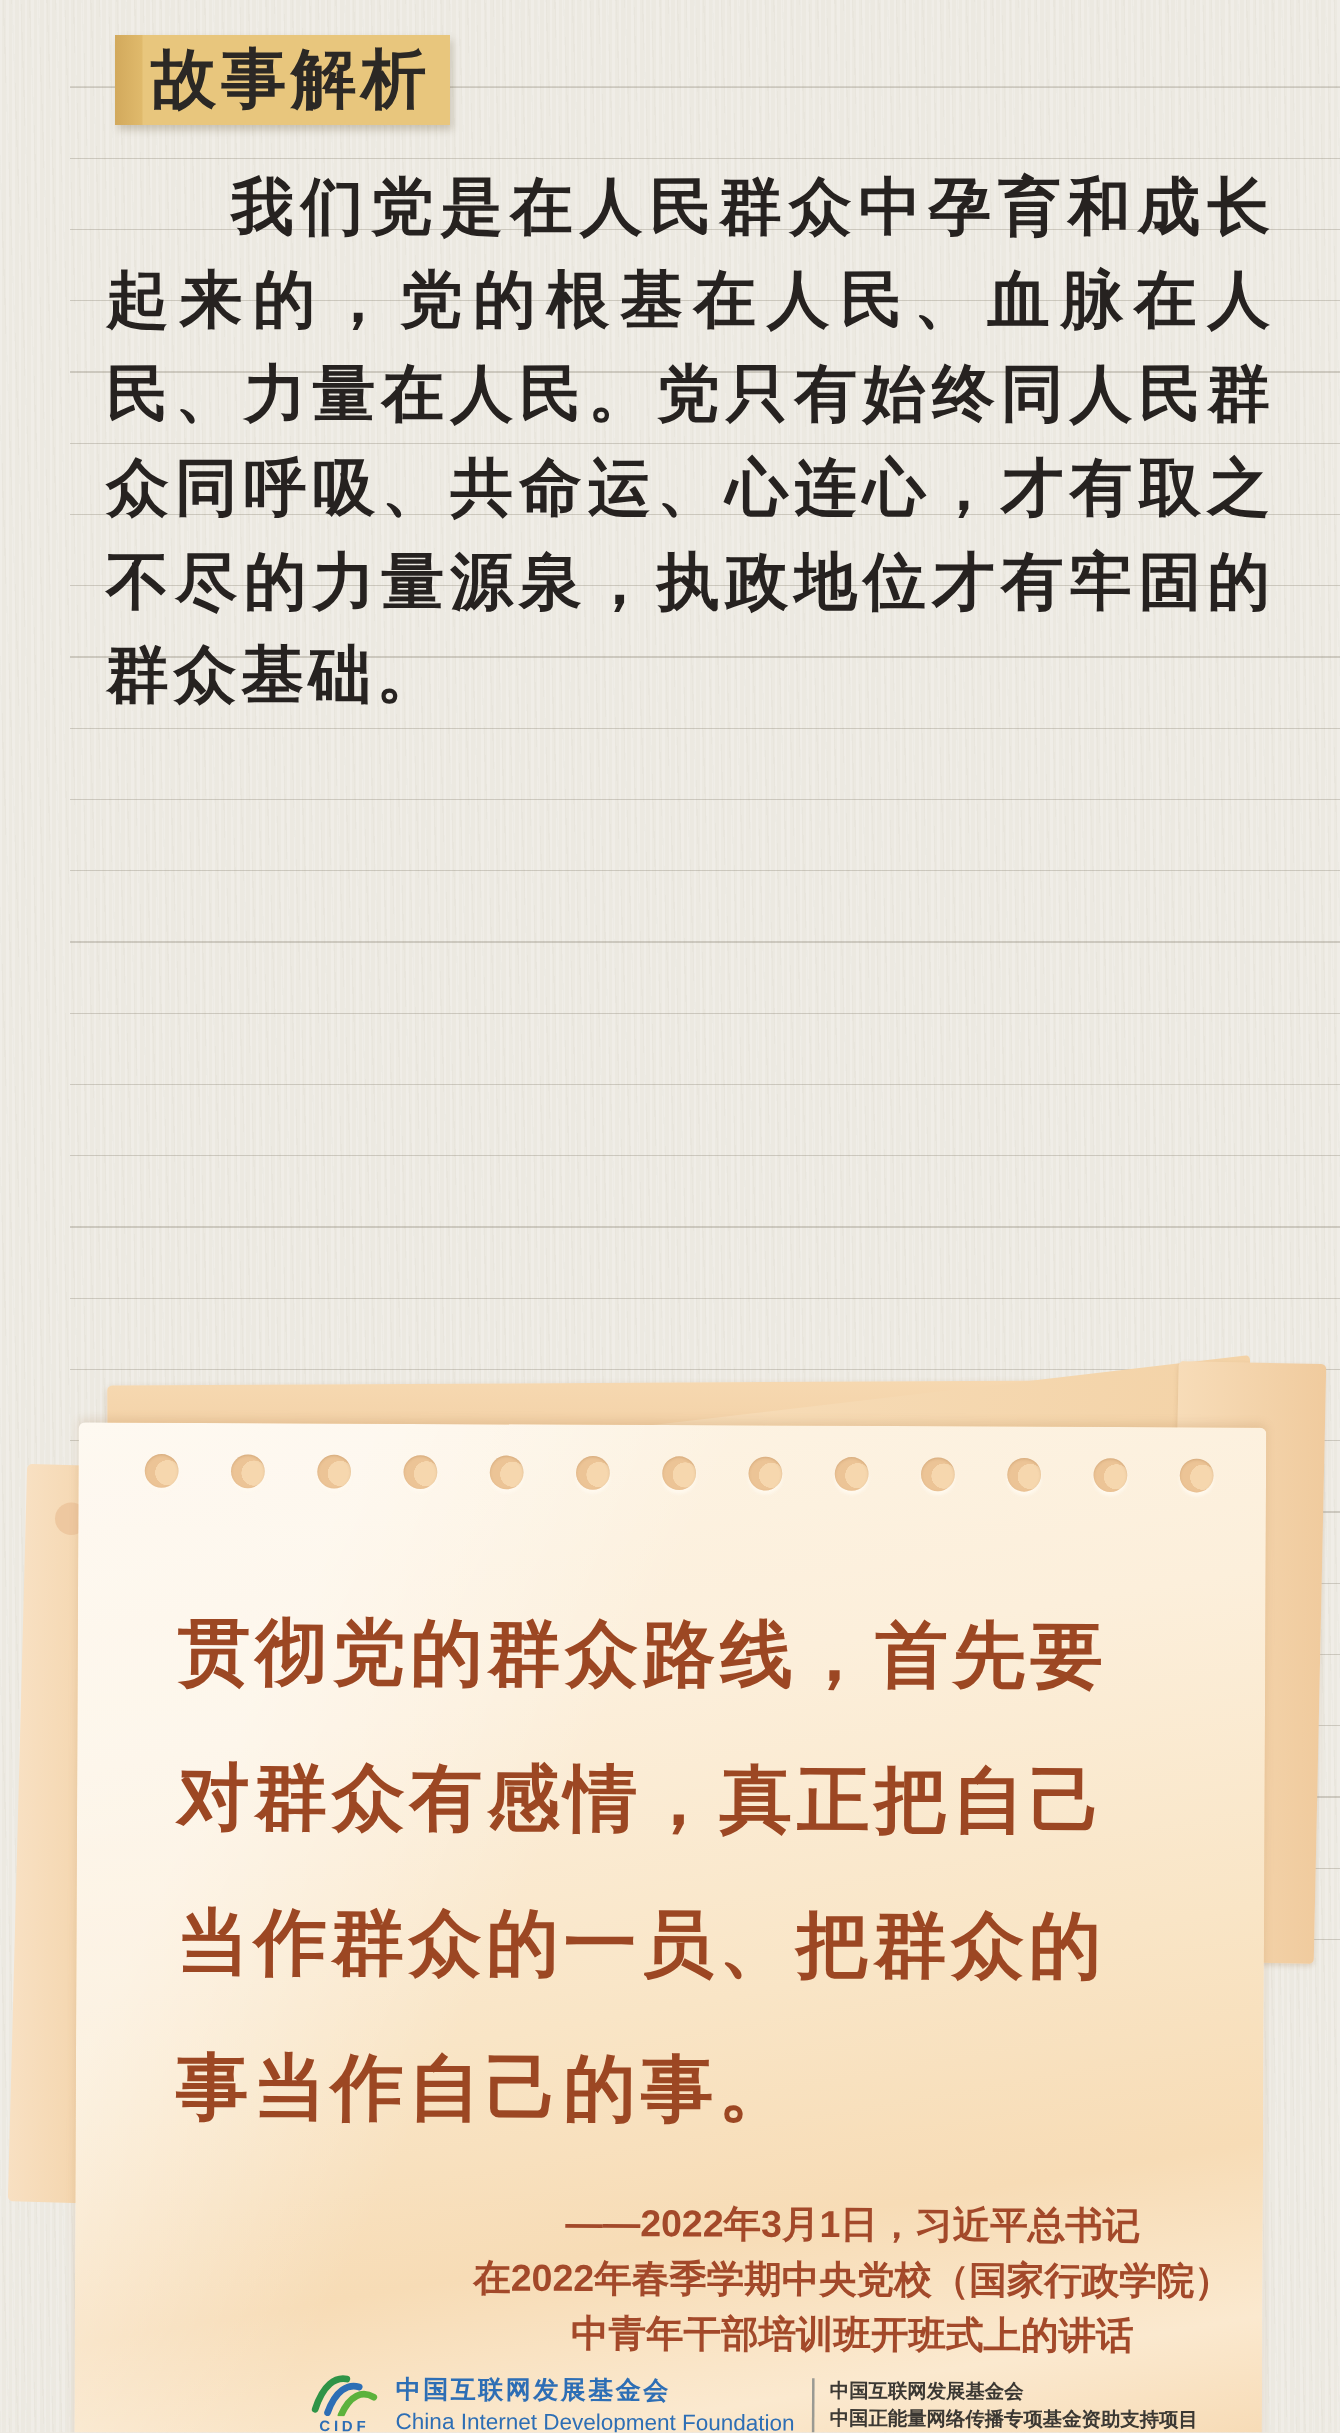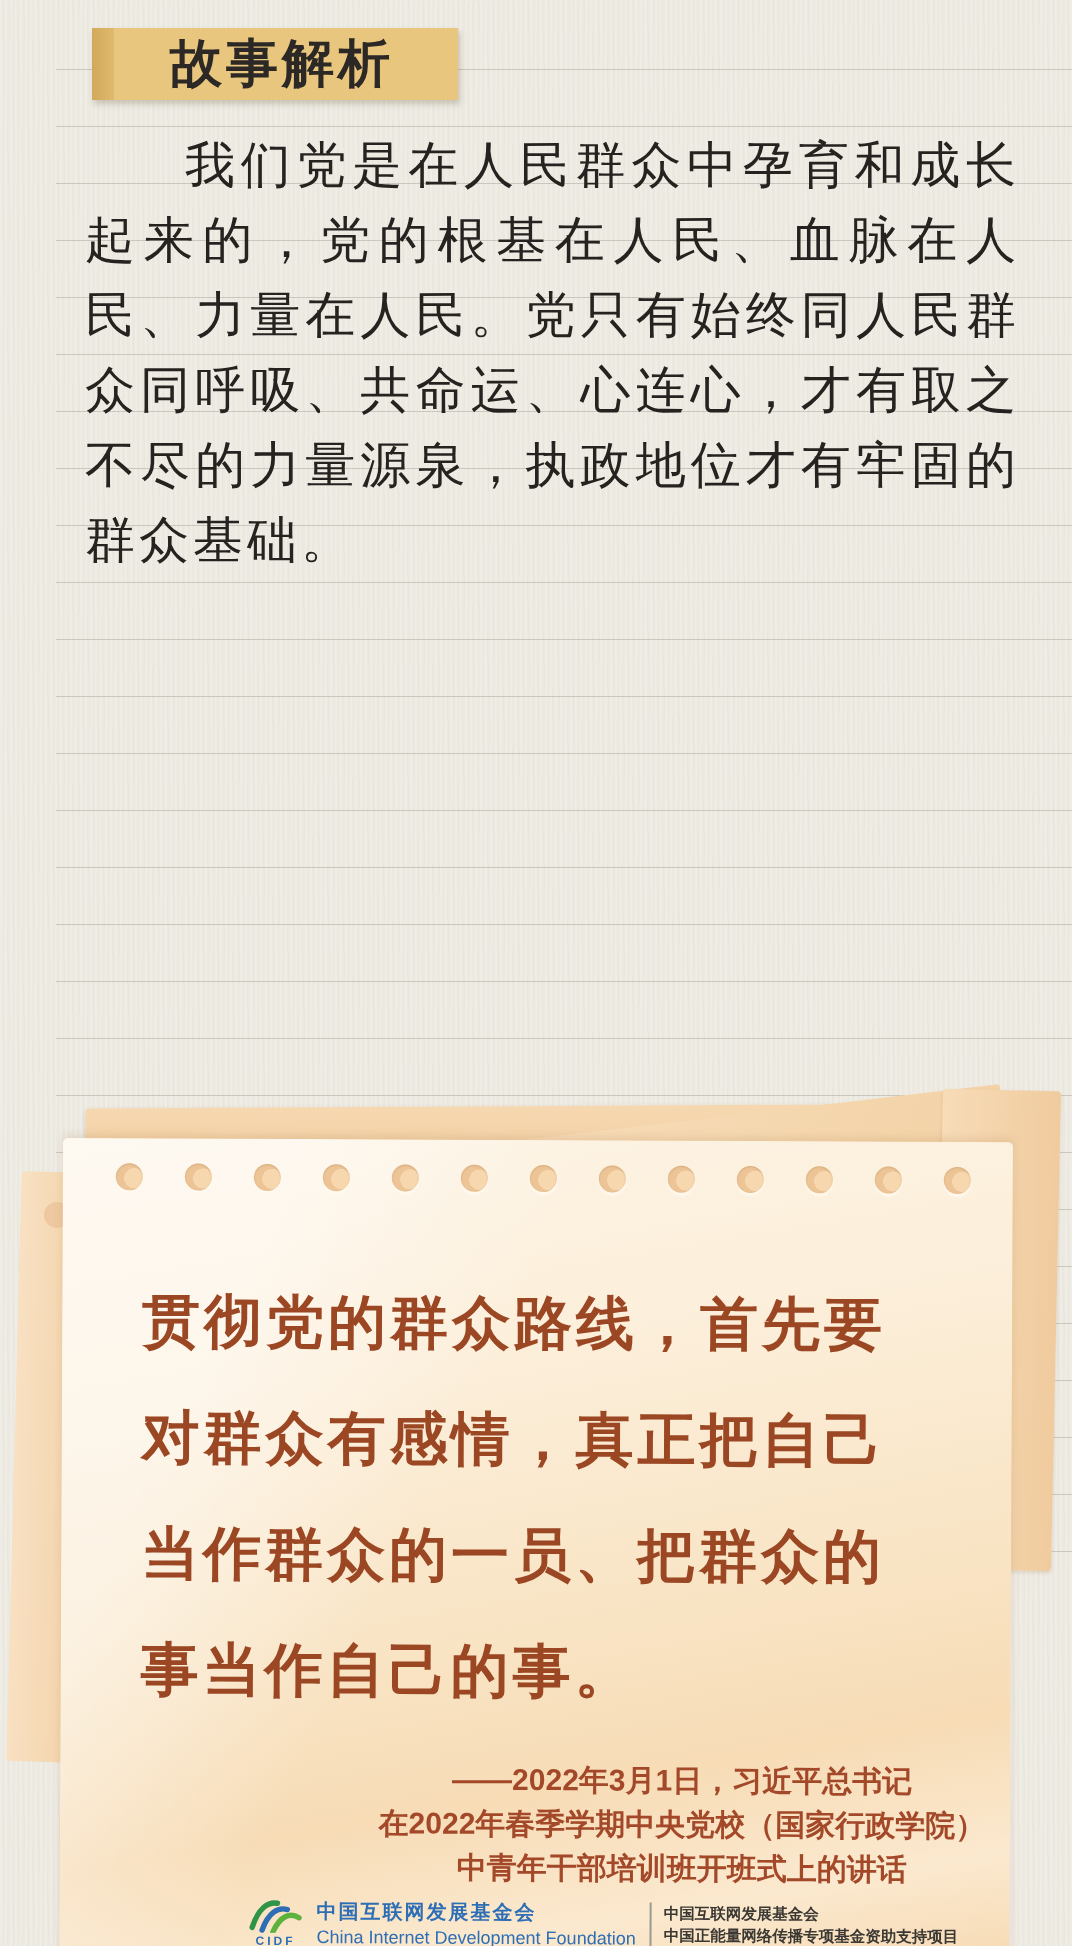--- a/index.html
+++ b/index.html
@@ -8,31 +8,31 @@
   .page{position:relative;width:1072px;height:1946px;overflow:hidden;
         background:
           repeating-linear-gradient(90deg, rgba(255,255,255,.20) 0 2px, rgba(0,0,0,0) 2px 5px),
           repeating-linear-gradient(88deg, rgba(210,205,192,.12) 0 1px, rgba(0,0,0,0) 1px 7px),
           #ece9e1;}
   
   .ruled{position:absolute;left:56px;right:0;top:69px;height:1530px;z-index:0;
          background:repeating-linear-gradient(to bottom,
             rgba(125,118,102,.30) 0 1px, rgba(0,0,0,0) 1px 57px);}
   
-  .badge{position:absolute;left:92px;top:28px;width:366px;height:72px;z-index:3;
+  .badge{position:absolute;left:92px;top:28px;width:268px;height:72px;z-index:3;
          background:#e8c67d;box-shadow:2px 4px 6px rgba(90,75,40,.25);
          display:flex;align-items:center;justify-content:center;}
   .badge-fold{position:absolute;left:0;top:0;bottom:0;width:22px;
          background:linear-gradient(90deg,#d2a95c,#e0ba6c);}
   .badge-text{font-size:52px;font-weight:700;color:#2b2825;letter-spacing:4px;
          padding-left:14px;}
   
   .body-text{position:absolute;left:85px;top:128px;width:935px;z-index:2;
          color:#262220;font-size:50px;line-height:75px;letter-spacing:4px;
-         text-align:justify;font-weight:400;}
+         text-align:justify;font-weight:700;}
   .body-text p{margin:0;text-indent:2em;}
   
   .stack{position:absolute;left:0;top:1060px;width:980px;height:886px;z-index:4;}
   .sheet{position:absolute;border-radius:4px;}
   .sheet-left{left:14px;top:112px;width:70px;height:590px;transform:rotate(1.5deg);
          background:linear-gradient(90deg,#f8e0c2,#f3d3a9);}
   .sheet-hole-left{position:absolute;left:44px;top:142px;width:26px;height:26px;
          border-radius:50%;background:#eec8a0;}
   .sheet-back{left:86px;top:46px;width:925px;height:95px;transform:rotate(-.3deg);
          background:linear-gradient(#f6d8b0,#efc99c);

